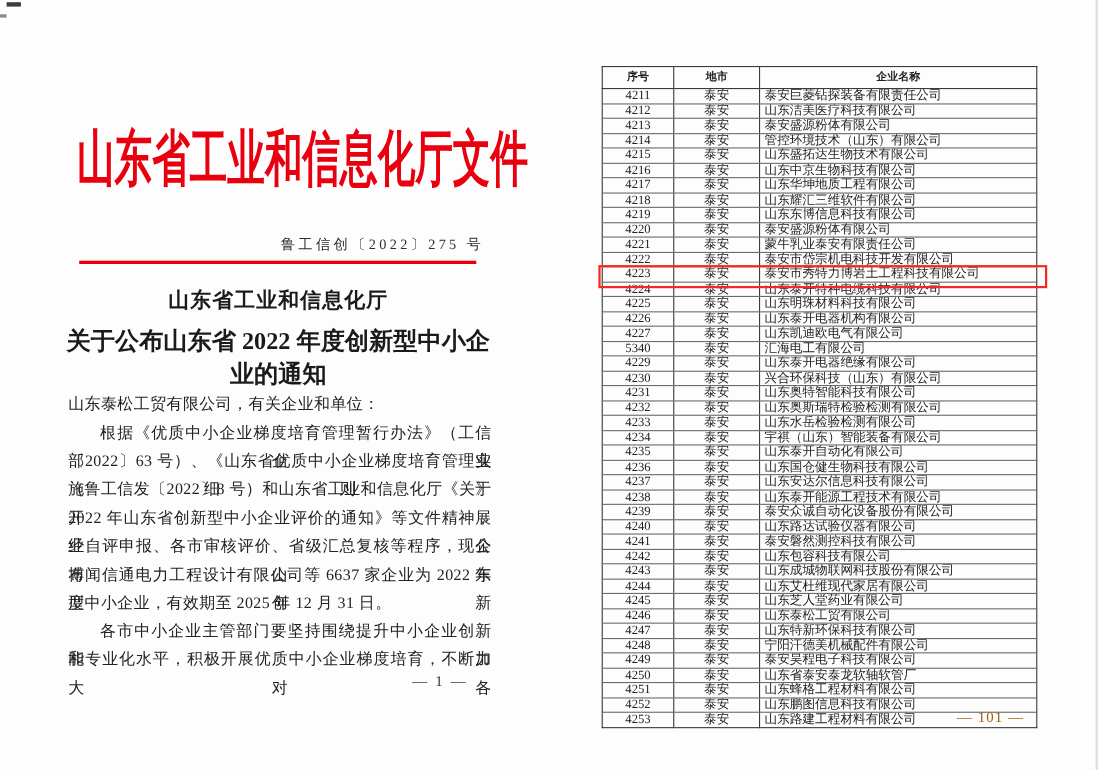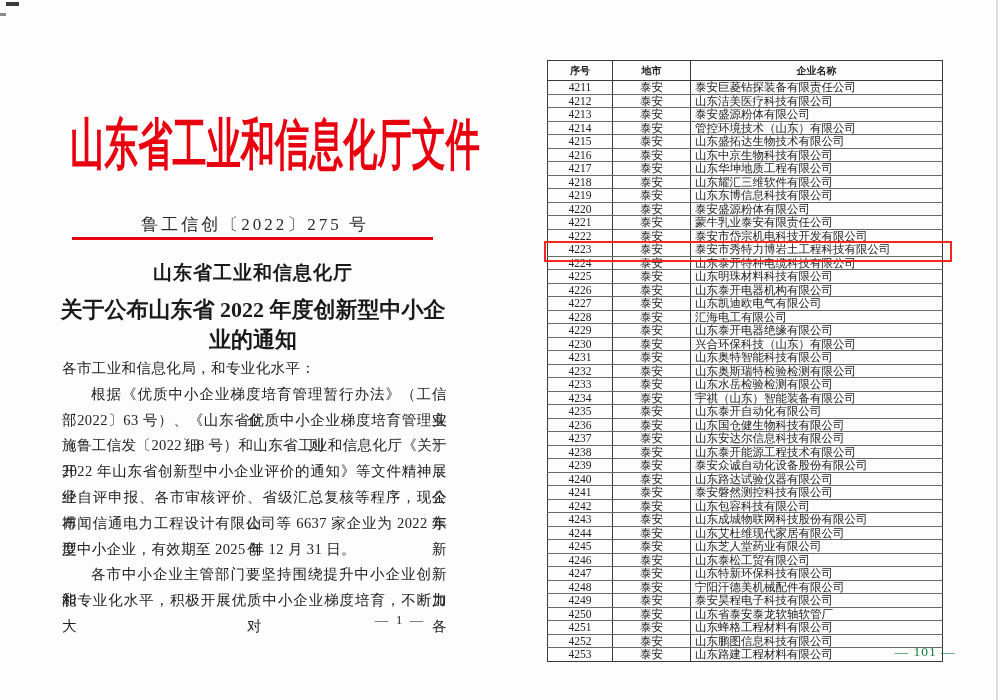--- a/index.html
+++ b/index.html
@@ -24,21 +24,21 @@
     overflow: visible; white-space: nowrap; text-align: right;
   }
   .letterhead span {
     display: inline-block;
     font-size: 51px; font-weight: bold; color: var(--red, #e8000f);
     transform: scale(0.67, 1.08); transform-origin: left top;
     letter-spacing: 0px;
   }
   .doc-number {
     position: absolute; left: 70px; top: 213px; width: 370px;
-    text-align: center; font-size: 17px; letter-spacing: 3px; color: #2b2b2b;
+    text-align: right; font-size: 13px; letter-spacing: 3px; color: #2b2b2b;
   }
   .red-rule {
     position: absolute; left: 72px; top: 237px; width: 361px; height: 3px;
     background: #e8000f;
   }
   .doc-title { position: absolute; left: 58px; top: 260px; width: 390px; text-align: center; }
   .doc-title .t1 { font-size: 19px; font-weight: bold; letter-spacing: 1px; }
   .doc-title .t2 { font-size: 22px; font-weight: bold; letter-spacing: 0px; margin-top: 9px; }
   .body-lines { position: absolute; left: 62px; top: 356px; width: 385px; }
   .body-lines .line {
@@ -76,21 +76,21 @@
   .company-table tr > td:first-child { text-align: center; }
   .company-table tr > td:nth-child(2) { text-align: center; margin-top: 20px; }
   .company-table tr > td:nth-child(3) { text-align: left; padding-left: 4px; }
   .company-table tbody tr:last-child td { border-bottom: 1.5px solid #3a3a3a; }
   .highlight-box {
     position: absolute; left: 544px; top: 241px; width: 408px; height: 21px;
     border: 2px solid #f5281e; background: transparent; pointer-events: none;
   }
   .page-num-right {
     position: absolute; left: 870px; top: 644px; width: 110px;
-    font-size: 13.5px; color: #15803d; text-align: center; letter-spacing: 1px;
+    font-size: 13.5px; color: #a16207; text-align: left; letter-spacing: 1px;
   }
 </style>
 </head>
 <body>
 
 <div class="artifact-1"></div>
 <div class="artifact-2"></div>
 <div class="scan-edge-right"></div>
 
 <div>
@@ -101,21 +101,21 @@
   <div class="doc-number">鲁工信创〔2022〕275 号</div>
 
   <div class="red-rule"></div>
 
   <div class="doc-title">
     <div class="t1">山东省工业和信息化厅</div>
     <div class="t2">关于公布山东省 2022 年度创新型中小企业的通知</div>
   </div>
 
   <div class="body-lines">
-      <div class="line">各市工业和信息化局，和专业化水平：</div>
+      <div class="line">山东泰松工贸有限公司，有关企业和单位：</div>
       <div class="line just ind">根据《优质中小企业梯度培育管理暂行办法》（工信部企业</div>
       <div class="line just">〔2022〕63 号）、《山东省优质中小企业梯度培育管理实施细则》</div>
       <div class="line just">（鲁工信发〔2022〕8 号）和山东省工业和信息化厅《关于开展</div>
       <div class="line just">2022 年山东省创新型中小企业评价的通知》等文件精神，经企</div>
       <div class="line just">业自评申报、各市审核评价、省级汇总复核等程序，现公布山东</div>
       <div class="line just">博闻信通电力工程设计有限公司等 6637 家企业为 2022 年度创新</div>
       <div class="line">型中小企业，有效期至 2025 年 12 月 31 日。</div>
       <div class="line just ind">各市中小企业主管部门要坚持围绕提升中小企业创新能力</div>
       <div class="line just">和专业化水平，积极开展优质中小企业梯度培育，不断加大对各</div>
     </div>
@@ -217,21 +217,21 @@
     <td>4226</td>
     <td>泰安</td>
     <td>山东泰开电器机构有限公司</td>
   </tr>
         <tr>
     <td>4227</td>
     <td>泰安</td>
     <td>山东凯迪欧电气有限公司</td>
   </tr>
         <tr>
-    <td>4228</td>
+    <td>5340</td>
     <td>泰安</td>
     <td>汇海电工有限公司</td>
   </tr>
         <tr>
     <td>4229</td>
     <td>泰安</td>
     <td>山东泰开电器绝缘有限公司</td>
   </tr>
         <tr>
     <td>4230</td>

